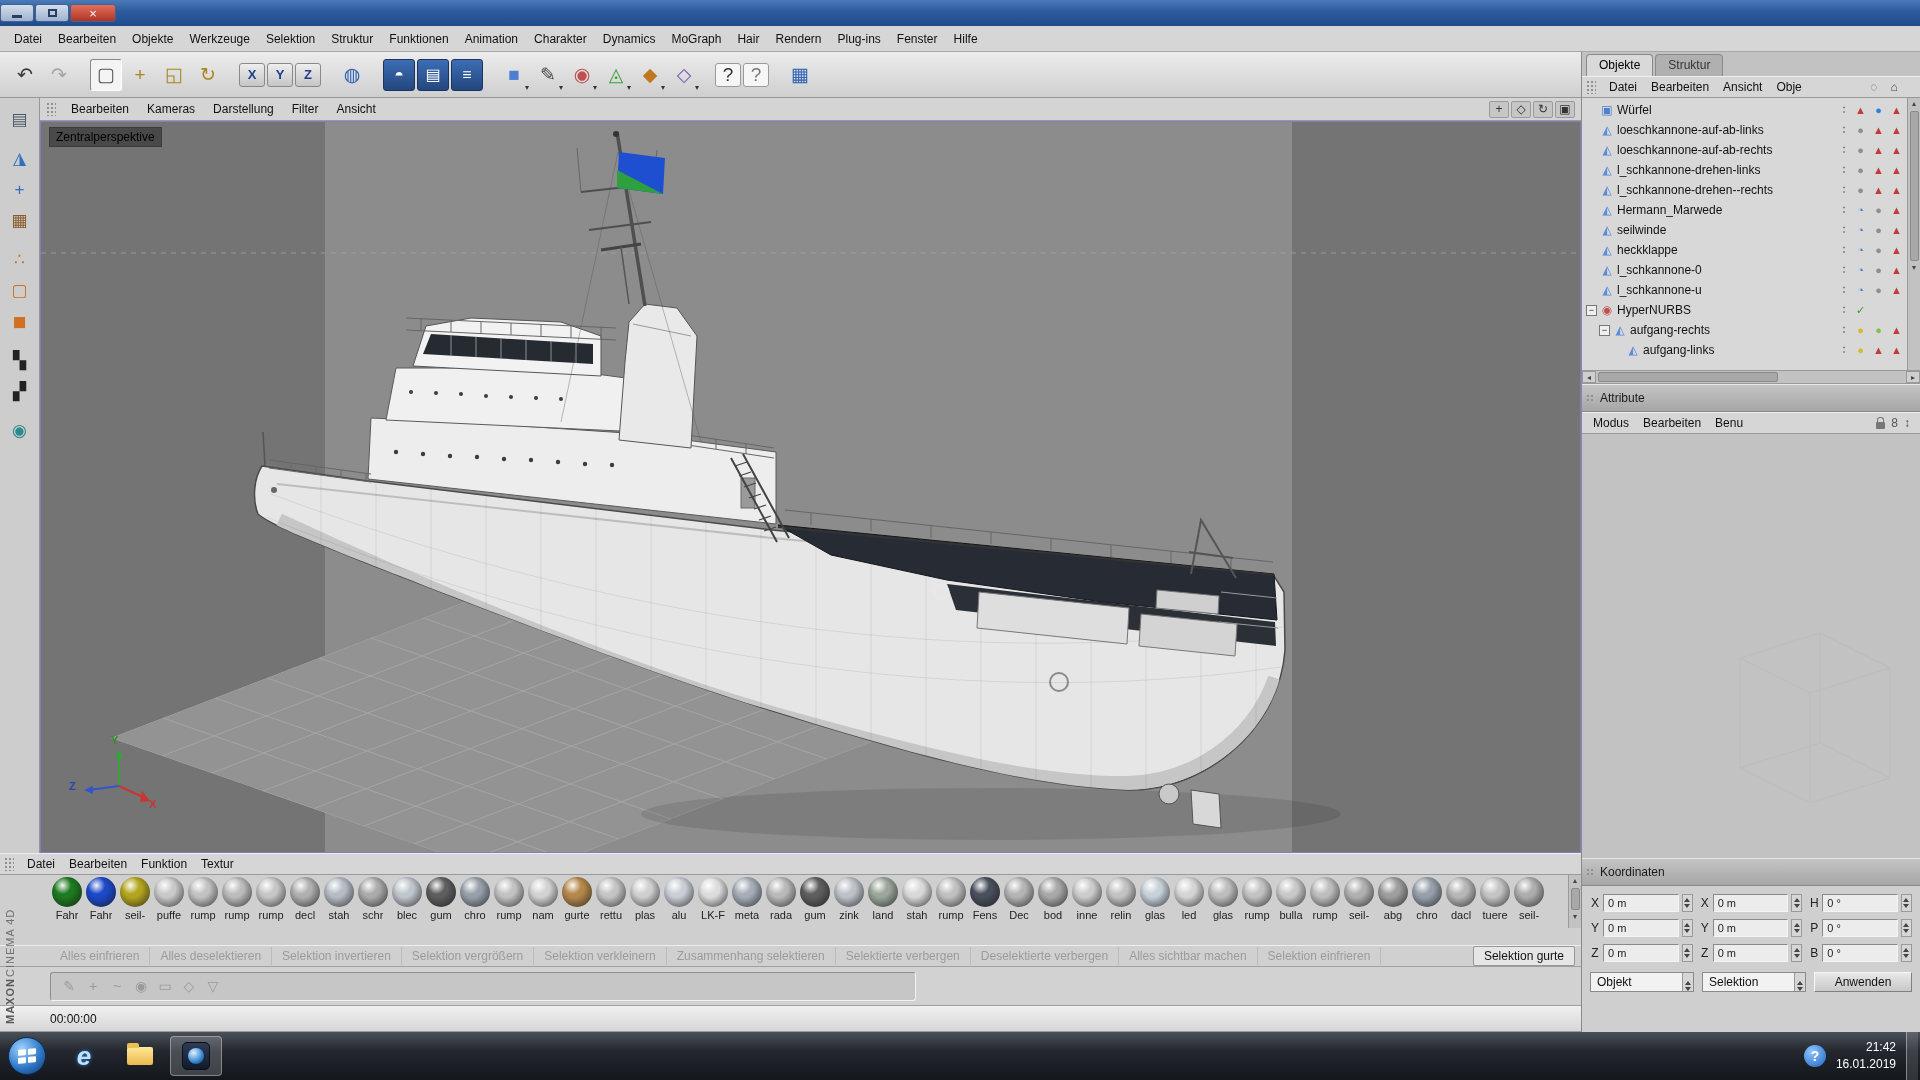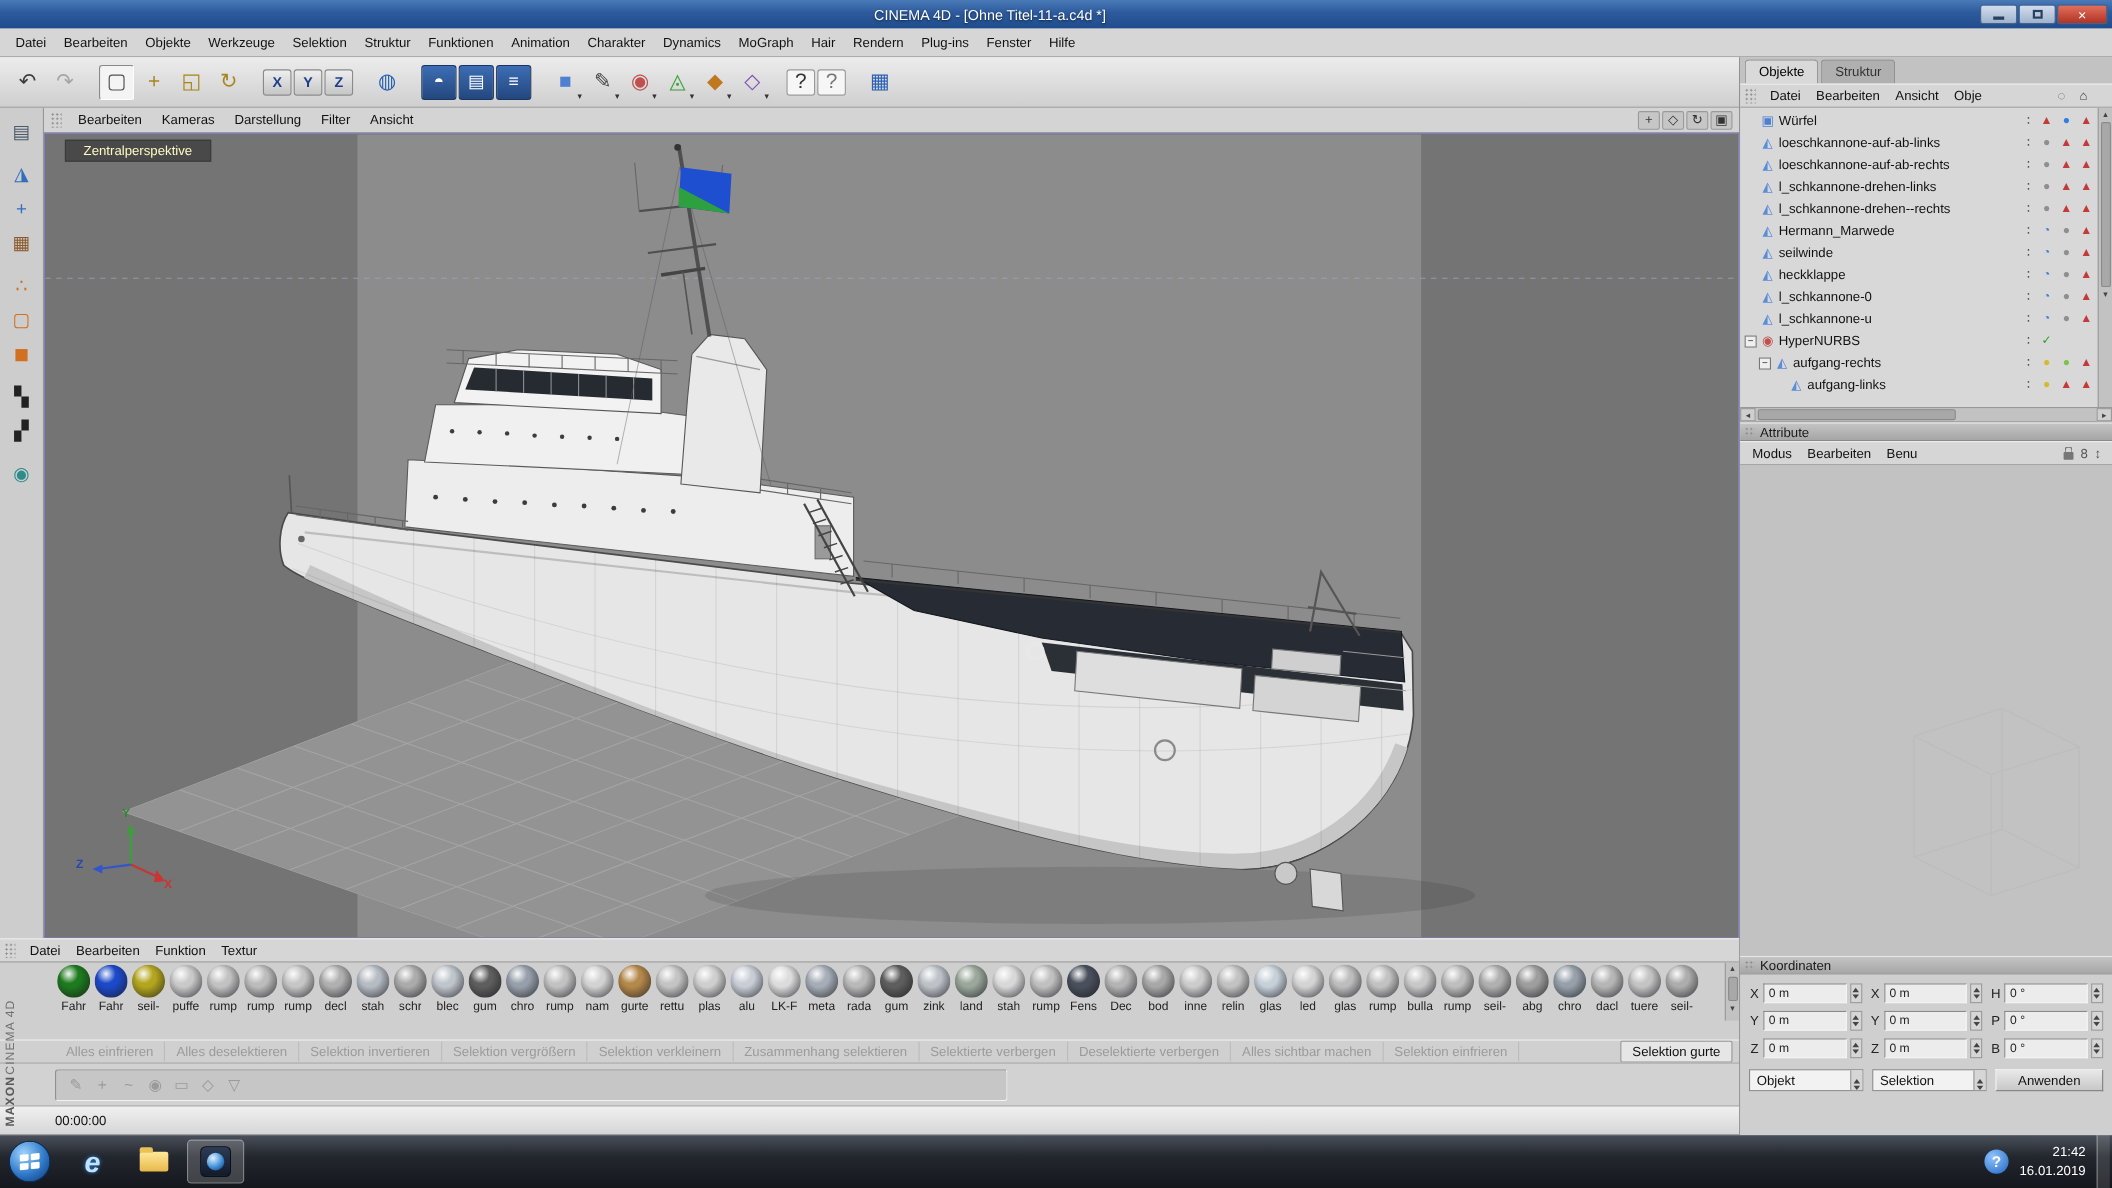--- a/index.html
+++ b/index.html
@@ -51,22 +51,22 @@
   .viewport-panel{position:absolute;left:40px;top:98px;width:1541px;height:755px}
   .vp-menubar{height:23px;background:#d4d4d4;border-bottom:1px solid #9a9a9a;
     display:flex;align-items:center;padding:0 6px}
   .grip{width:10px;height:14px;margin-right:6px;
     background-image:radial-gradient(#8f8f8f 34%,transparent 36%);background-size:4px 4px}
   .vp-menu-item{padding:3px 9px}
   .vp-nav{margin-left:auto;display:flex;gap:2px}
   .vp-nav-icon{width:20px;height:17px;display:flex;align-items:center;justify-content:center;
     font-size:12px;color:#333;background:#c6c6c6;border:1px solid #9a9a9a;border-radius:2px}
   .vp-canvas{position:relative;width:1541px;height:732px;border:1px solid #7d7dc8;background:#747474;overflow:hidden}
-  .vp-label{position:absolute;left:18px;top:5px;background:rgba(66,66,66,.85);color:#fef9c3;
-    padding:2px 16px;font-size:12px;border:1px solid #3a3a3a}
+  .vp-label{position:absolute;left:8px;top:5px;background:rgba(66,66,66,.85);color:#000000;
+    padding:2px 6px;font-size:12px;border:1px solid #3a3a3a}
   .axis-label{position:absolute;font-size:11px;font-weight:bold}
 
   
   .right-panel{position:absolute;left:1581px;top:52px;width:339px;height:980px;background:#cfcfcf;
     border-left:1px solid #8a8a8a;display:flex;flex-direction:column}
   .tabs-row{height:24px;display:flex;align-items:flex-end;background:#c2c2c2;padding:2px 4px 0}
   .tab{padding:3px 12px 4px;background:#b0b0b0;border:1px solid #8a8a8a;border-bottom:none;
     border-radius:4px 4px 0 0;margin-right:2px;color:#333}
   .tab.active{background:#d9d9d9;color:#000}
   .om-menu,.attr-menu,.mat-menu{height:22px;background:#d6d6d6;border-top:1px solid #eee;
@@ -85,21 +85,21 @@
   .mark{width:15px;flex:none;text-align:center;font-size:11px;line-height:1}
   .vscroll{position:absolute;right:0;top:0;bottom:0;width:13px;background:#c2c2c2;border-left:1px solid #999;
     display:flex;flex-direction:column;align-items:center}
   .vscroll .sb-arrow{font-size:8px;color:#444;height:12px;line-height:12px}
   .vscroll .sb-thumb{width:9px;flex:0 0 150px;background:#a8a8a8;border:1px solid #8a8a8a;border-radius:2px;margin:1px 0}
   .hscroll{height:14px;background:#c2c2c2;border-top:1px solid #999;border-bottom:1px solid #999;
     display:flex;align-items:center}
   .hscroll .sb-arrow{width:14px;text-align:center;font-size:8px;color:#444;background:#cfcfcf;border:1px solid #9a9a9a;height:12px;line-height:11px}
   .hscroll .sb-track{flex:1;height:12px;position:relative}
   .hscroll .sb-thumbh{position:absolute;left:2px;top:1px;width:58%;height:10px;background:#a8a8a8;border:1px solid #8a8a8a;border-radius:2px}
-  .panel-header{height:17px;background:linear-gradient(#c4c4c4,#a6a6a6);border-top:1px solid #e8e8e8;
+  .panel-header{height:28px;background:linear-gradient(#c4c4c4,#a6a6a6);border-top:1px solid #e8e8e8;
     border-bottom:1px solid #8a8a8a;display:flex;align-items:center;padding:0 4px;font-size:12px;color:#1a1a1a}
   .panel-header .grip{height:9px;width:9px;margin-right:5px}
   .attr-right{margin-left:auto;display:flex;align-items:center;gap:6px;padding-right:6px;color:#555}
   .lock{width:9px;height:7px;background:#777;border-radius:1px;position:relative;margin-top:4px}
   .lock::before{content:"";position:absolute;top:-5px;left:1px;width:5px;height:4px;
     border:1.5px solid #777;border-bottom:none;border-radius:3px 3px 0 0}
   .attr-body{flex:1;background:#c2c2c2;position:relative}
   .attr-ghost{position:absolute;right:10px;bottom:20px;opacity:.4}
   .koord-body{height:146px;background:#cfcfcf;padding:6px 8px 4px}
   .coord-grid{display:grid;grid-template-rows:repeat(3,22px);grid-auto-flow:column;
@@ -177,21 +177,20 @@
 
   
   .branding{position:absolute;left:4px;top:892px;height:132px;display:flex;gap:1px;
     writing-mode:vertical-rl;transform:rotate(180deg);color:#6f6f6f;font-size:11px;letter-spacing:1px}
   .branding .b1{font-weight:bold;color:#5a5a5a}
 </style>
 </head>
 <body>
 
 <div class="titlebar">
-  <div class="tb-title">CINEMA 4D - [Ohne Titel-11-a.c4d *]</div>
   <div class="win-btns">
     <div class="win-btn">
         <div class="mini-bar"></div>
       </div>
     <div class="win-btn">
         <div class="restore-sq"></div>
       </div>
     <div class="win-btn close">
         <span>×</span>
       </div>

